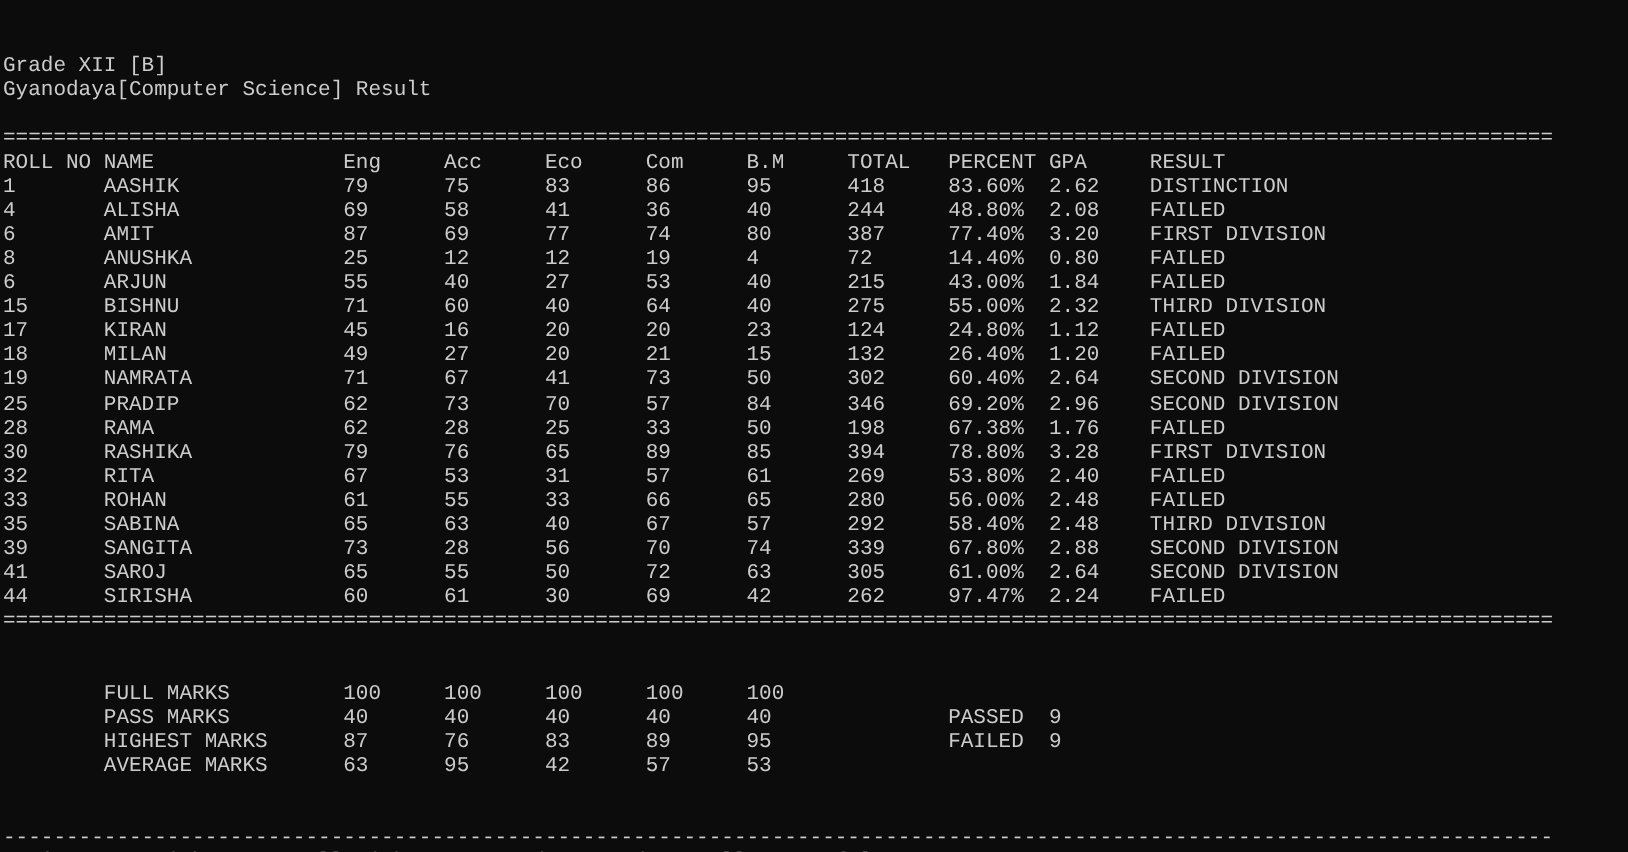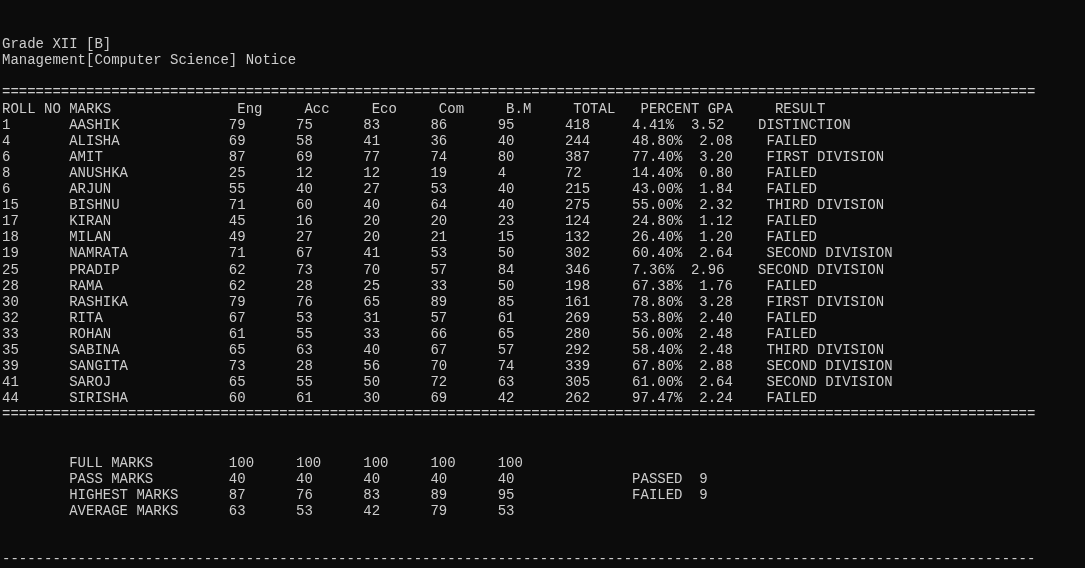--- a/index.html
+++ b/index.html
@@ -15,49 +15,49 @@
     height: 568px;
     overflow: hidden;
   }
   .screen {
     padding: 4px 2px;
   }
 </style>
 </head>
 <body>
 <div class="screen"><span>Grade XII [B]</span>
-<span>Management[Computer Science] Notice</span>
+<span>Gyanodaya[Computer Science] Result</span>
 
 <span>===========================================================================================================================</span>
-<span>ROLL NO MARKS               Eng     Acc     Eco     Com     B.M     TOTAL   PERCENT GPA     RESULT</span>
-<span>1       AASHIK             79      75      83      86      95      418     4.41%  3.52    DISTINCTION</span>
+<span>ROLL NO NAME               Eng     Acc     Eco     Com     B.M     TOTAL   PERCENT GPA     RESULT</span>
+<span>1       AASHIK             79      75      83      86      95      418     83.60%  2.62    DISTINCTION</span>
 <span>4       ALISHA             69      58      41      36      40      244     48.80%  2.08    FAILED</span>
 <span>6       AMIT               87      69      77      74      80      387     77.40%  3.20    FIRST DIVISION</span>
 <span>8       ANUSHKA            25      12      12      19      4       72      14.40%  0.80    FAILED</span>
 <span>6       ARJUN              55      40      27      53      40      215     43.00%  1.84    FAILED</span>
 <span>15      BISHNU             71      60      40      64      40      275     55.00%  2.32    THIRD DIVISION</span>
 <span>17      KIRAN              45      16      20      20      23      124     24.80%  1.12    FAILED</span>
 <span>18      MILAN              49      27      20      21      15      132     26.40%  1.20    FAILED</span>
-<span>19      NAMRATA            71      67      41      53      50      302     60.40%  2.64    SECOND DIVISION</span>
-<span>25      PRADIP             62      73      70      57      84      346     7.36%  2.96    SECOND DIVISION</span>
+<span>19      NAMRATA            71      67      41      73      50      302     60.40%  2.64    SECOND DIVISION</span>
+<span>25      PRADIP             62      73      70      57      84      346     69.20%  2.96    SECOND DIVISION</span>
 <span>28      RAMA               62      28      25      33      50      198     67.38%  1.76    FAILED</span>
-<span>30      RASHIKA            79      76      65      89      85      161     78.80%  3.28    FIRST DIVISION</span>
+<span>30      RASHIKA            79      76      65      89      85      394     78.80%  3.28    FIRST DIVISION</span>
 <span>32      RITA               67      53      31      57      61      269     53.80%  2.40    FAILED</span>
 <span>33      ROHAN              61      55      33      66      65      280     56.00%  2.48    FAILED</span>
 <span>35      SABINA             65      63      40      67      57      292     58.40%  2.48    THIRD DIVISION</span>
 <span>39      SANGITA            73      28      56      70      74      339     67.80%  2.88    SECOND DIVISION</span>
 <span>41      SAROJ              65      55      50      72      63      305     61.00%  2.64    SECOND DIVISION</span>
 <span>44      SIRISHA            60      61      30      69      42      262     97.47%  2.24    FAILED</span>
 <span>===========================================================================================================================</span>
 
 
 <span>        FULL MARKS         100     100     100     100     100     </span>
 <span>        PASS MARKS         40      40      40      40      40              PASSED  9</span>
 <span>        HIGHEST MARKS      87      76      83      89      95              FAILED  9</span>
-<span>        AVERAGE MARKS      63      53      42      79      53      </span>
+<span>        AVERAGE MARKS      63      95      42      57      53      </span>
 
 
 <span>---------------------------------------------------------------------------------------------------------------------------</span>
 <span>Notice: Copyright 2019, All Rights Reserved. Gyanodaya College, Bafal.</span>
 </div>
 
 
 
 
 

